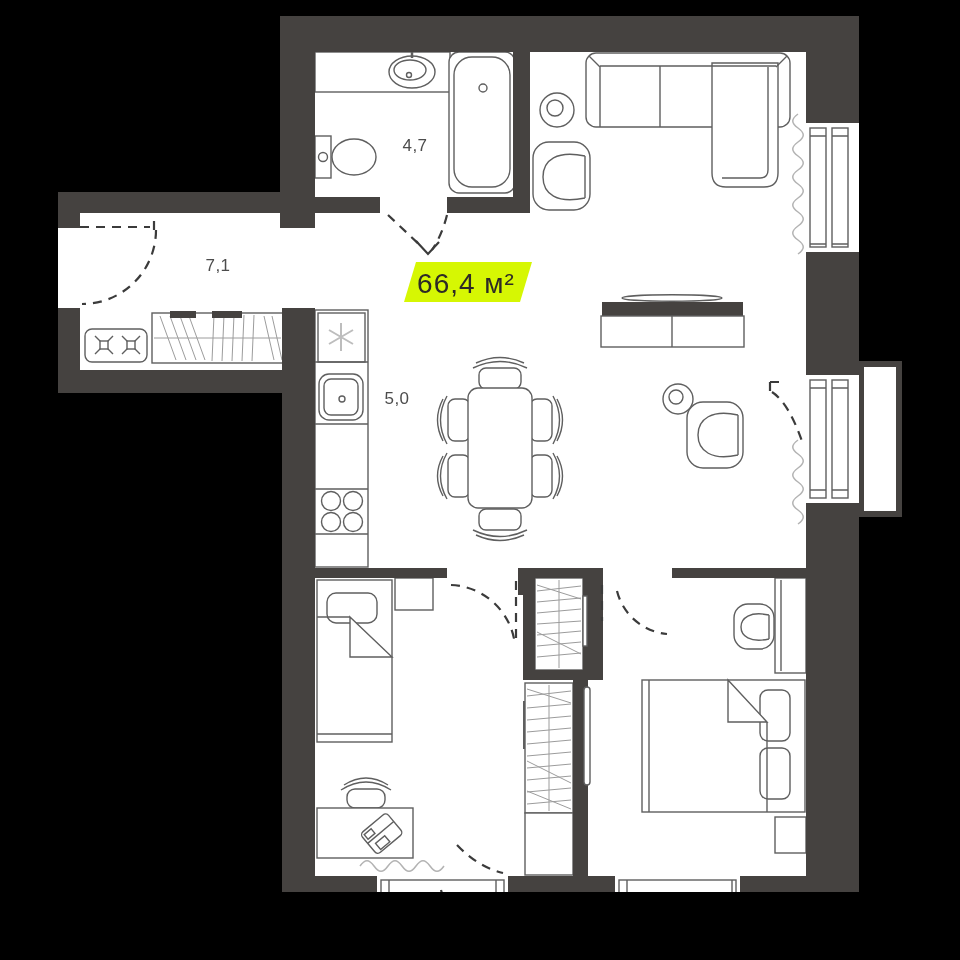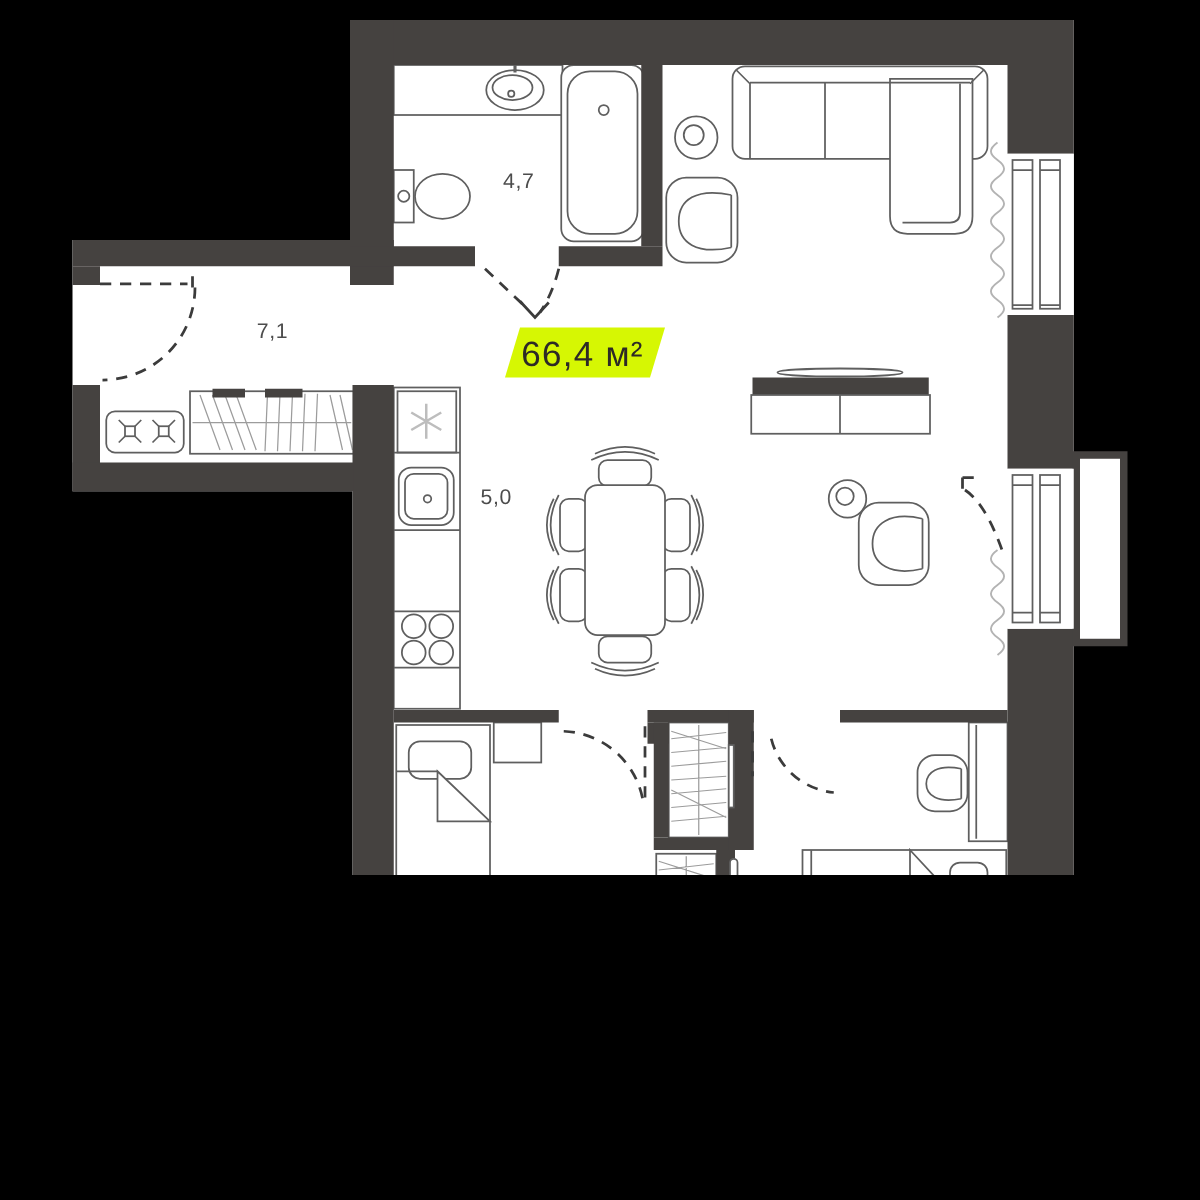--- a/index.html
+++ b/index.html
@@ -1,21 +1,21 @@
 <!DOCTYPE html>
 <html style="--background: #000000; --wall: #454240; --floor: #ffffff; --line: #5f5f5f; --line_light: #8b8b8b; --hatch: #9c9c9c; --curtain: #b3b3b3; --appliance: #bdbdbd; --door: #3b3b3b; --label: #4c4c4c; --accent: #d6f703; --badge_text: #2d2a26;"><head>
 <meta charset="utf-8">
 <style>
   :root{
     --background:#000; --wall:#454240; --floor:#fff; --line:#5f5f5f;
     --line_light:#8b8b8b; --hatch:#9c9c9c; --curtain:#b3b3b3; --appliance:#bdbdbd;
     --door:#3b3b3b; --label:#4c4c4c; --accent:#d6f703; --badge_text:#2d2a26;
   }
   html,body{margin:0;padding:0;background:var(--background);}
-  .stage{position:relative;width:960px;height:700px;background:var(--background);overflow:hidden;text-align:center;}
+  .stage{position:relative;width:960px;height:892px;background:var(--background);overflow:hidden;text-align:center;}
   svg{position:absolute;left:0;top:0;display:block;}
   .wall{fill:var(--wall);stroke:none;}
   .floor{fill:var(--floor);stroke:none;}
   .furn{fill:var(--floor);stroke:var(--line);stroke-width:1.4;}
   .furnN{fill:none;stroke:var(--line);stroke-width:1.4;}
   .hatchL{fill:none;stroke:var(--hatch);stroke-width:1;}
   .winF{fill:var(--floor);stroke:var(--line);stroke-width:1.4;}
   .balc{fill:var(--floor);stroke:var(--wall);}
   .dash{fill:none;stroke:var(--door);stroke-width:2.2;stroke-dasharray:9 7;}
   .solidDoor{fill:none;stroke:var(--door);stroke-width:2.2;}

